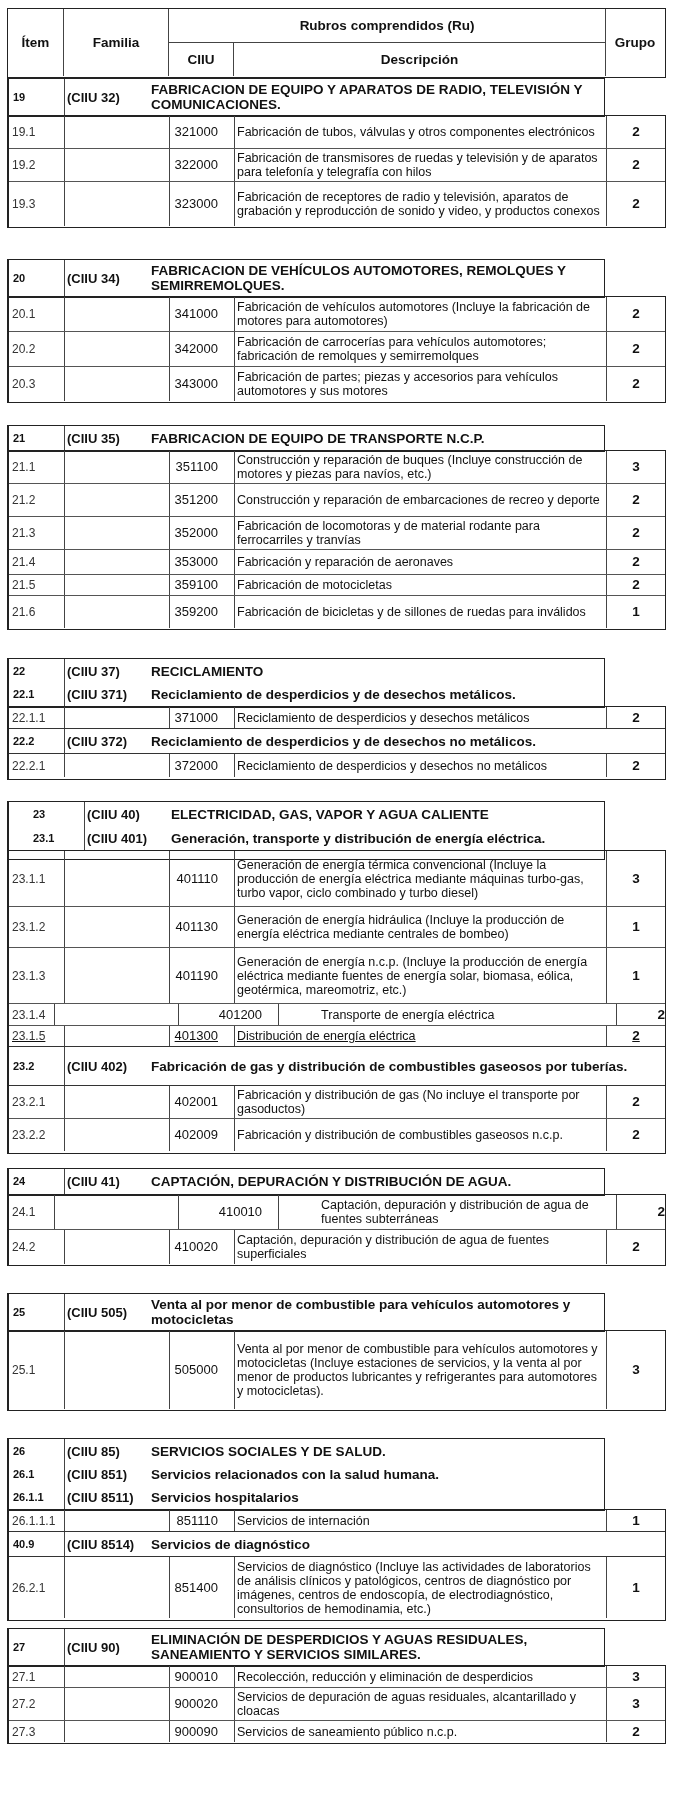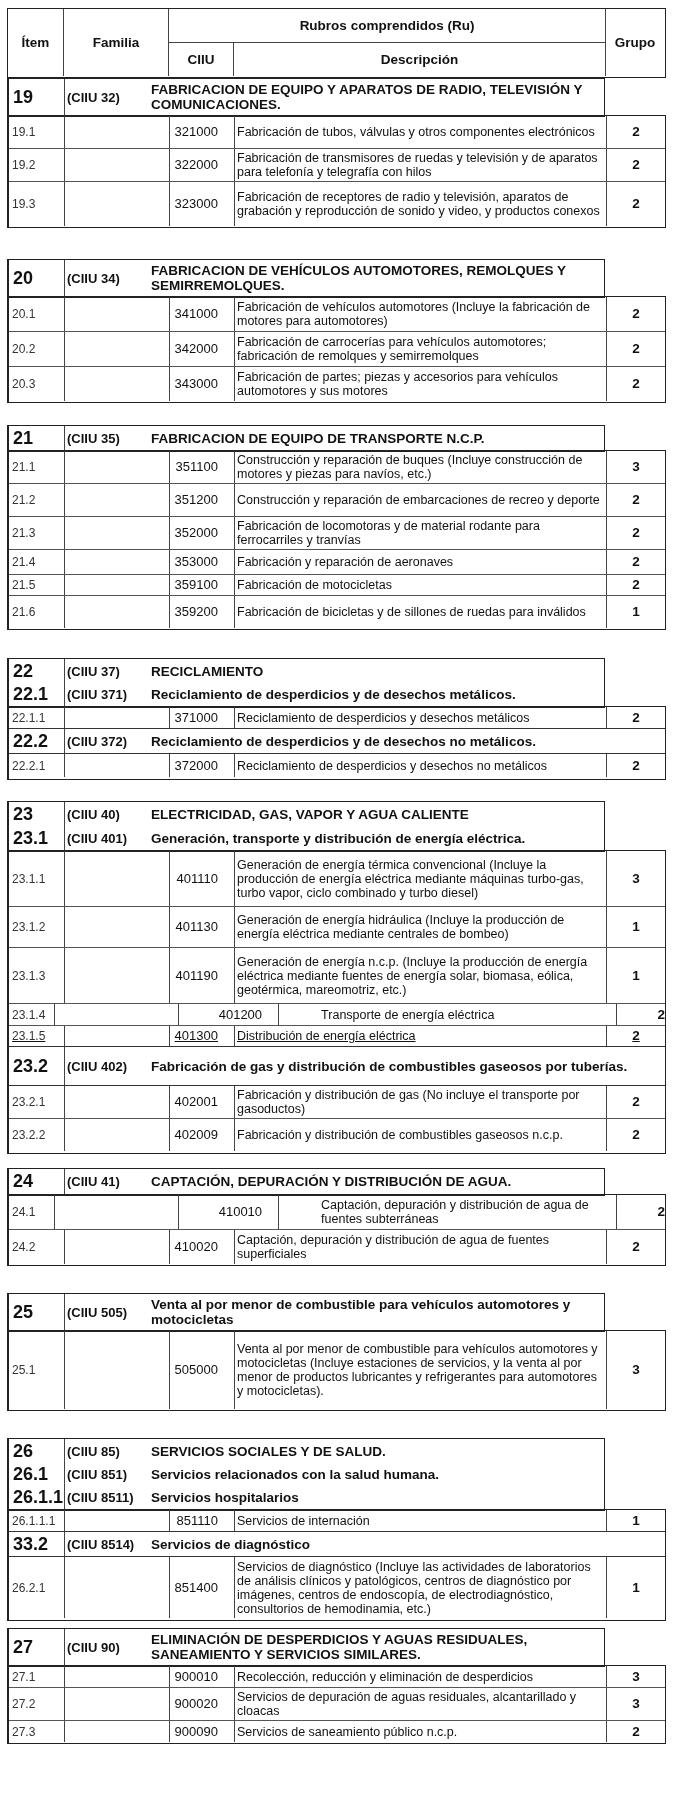--- a/index.html
+++ b/index.html
@@ -7,21 +7,21 @@
          font-family:"Liberation Sans", sans-serif; color:#111; }
   .abs { position:absolute; box-sizing:border-box; }
   
   #hdr { left:7px; top:8px; width:659px; height:70px; border:1.5px solid #222; }
   .hcell { position:absolute; box-sizing:border-box; display:flex; align-items:center; justify-content:center;
            font-weight:bold; font-size:13.5px; }
   
   .block { position:absolute; left:7px; width:659px; }
   .title-area { position:absolute; left:0; top:0; width:598px; border:1.5px solid #222; border-left-width:2px; box-sizing:border-box; }
   .trow { position:relative; display:flex; font-weight:bold; font-size:13.5px; line-height:15px; }
-  .trow .tid { width:56px; padding-left:4px; box-sizing:border-box; font-size:18px; border-right:1.5px solid #444; display:flex; align-items:center;text-align:center; }
+  .trow .tid { width:56px; padding-left:4px; box-sizing:border-box; font-size:11px; border-right:1.5px solid #444; display:flex; align-items:center;text-align:center; }
   .trow .tfam { width:82px; padding-left:2px; box-sizing:border-box; display:flex; align-items:center; font-size:13px; white-space:nowrap; }
   .trow .tname { flex:1; padding-left:4px; box-sizing:border-box; display:flex; align-items:center; }
   .rows { position:absolute; left:0; width:659px; border:1.5px solid #222; border-left-width:2px; box-sizing:border-box; }
   .drow { display:flex; border-top:1px solid #555; font-size:12.5px; line-height:14px; }
   .drow:first-child { border-top:none; }
   .drow .did { width:56px; padding-left:3px; box-sizing:border-box; border-right:1.5px solid #444; display:flex; align-items:center; color:#333; font-size:12px; }
   .drow .dfam { width:105px; box-sizing:border-box; border-right:1.5px solid #444; }
   .drow .dciiu { width:65px; box-sizing:border-box; border-right:1.5px solid #444; display:flex; align-items:center; justify-content:flex-end; padding-right:16px; font-size:13px; }
   .drow .ddesc { width:372px; box-sizing:border-box; border-right:1.5px solid #444; padding:1px 2px; display:flex; align-items:center; }
   .drow .dgrp { flex:1; display:flex; align-items:center; justify-content:center; font-weight:bold; font-size:13.5px; }
@@ -185,21 +185,21 @@
         <div class="drow" style="height: 23px; border-top: none;">
           <div class="did">22.2.1</div>
           <div class="dfam"></div>
           <div class="dciiu">372000</div>
           <div class="ddesc">Reciclamiento de desperdicios y desechos no metálicos</div>
           <div class="dgrp">2</div>
         </div>
       </div>
     </div>
     <div class="block" style="top: 801px;">
-      <div class="title-area" style="height: 51px;">
+      <div class="title-area" style="height: 59px; padding-left: 20px;">
         <div class="trow" style="height: 24px;">
           <div class="tid">23</div>
           <div class="tfam">(CIIU 40)</div>
           <div class="tname">ELECTRICIDAD, GAS, VAPOR Y AGUA CALIENTE</div>
         </div>
         <div class="trow" style="height: 24px;">
           <div class="tid">23.1</div>
           <div class="tfam">(CIIU 401)</div>
           <div class="tname">Generación, transporte y distribución de energía eléctrica.</div>
         </div>
@@ -324,21 +324,21 @@
       </div>
       <div class="rows" style="top: 71px; height: 112px;">
         <div class="drow" style="height: 21px; border-top: none;">
           <div class="did">26.1.1.1</div>
           <div class="dfam"></div>
           <div class="dciiu">851110</div>
           <div class="ddesc">Servicios de internación</div>
           <div class="dgrp">1</div>
         </div>
         <div class="trow" style="height: 24px; border-top: 1.5px solid rgb(51, 51, 51); border-bottom: 1.5px solid rgb(51, 51, 51); margin-right: 0px;">
-          <div class="tid">33.2</div>
+          <div class="tid">40.9</div>
           <div class="tfam">(CIIU 8514)</div>
           <div class="tname">Servicios de diagnóstico</div>
         </div>
         <div class="drow" style="height: 61px; border-top: none;">
           <div class="did">26.2.1</div>
           <div class="dfam"></div>
           <div class="dciiu">851400</div>
           <div class="ddesc">Servicios de diagnóstico (Incluye las actividades de laboratorios de análisis clínicos y patológicos, centros de diagnóstico por imágenes, centros de endoscopía, de electrodiagnóstico, consultorios de hemodinamia, etc.)</div>
           <div class="dgrp">1</div>
         </div>

